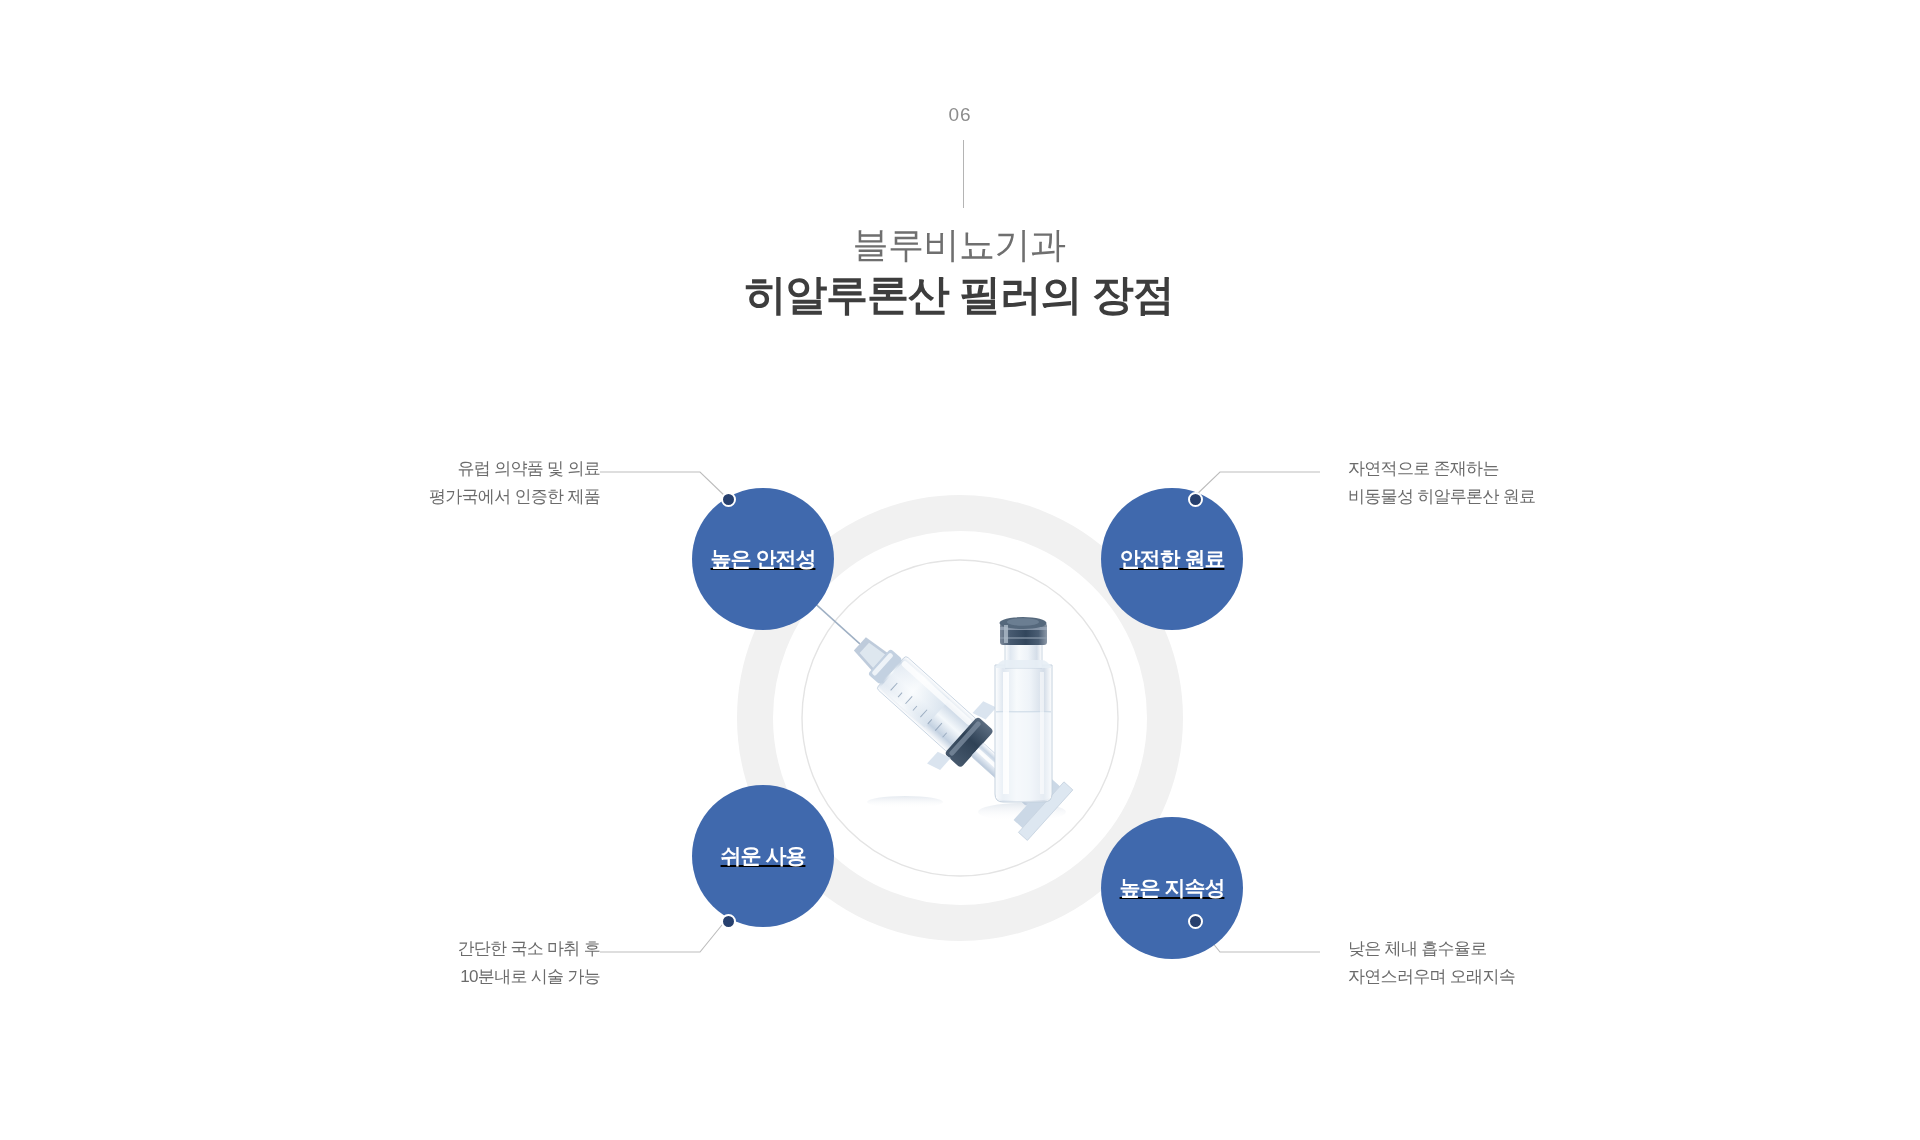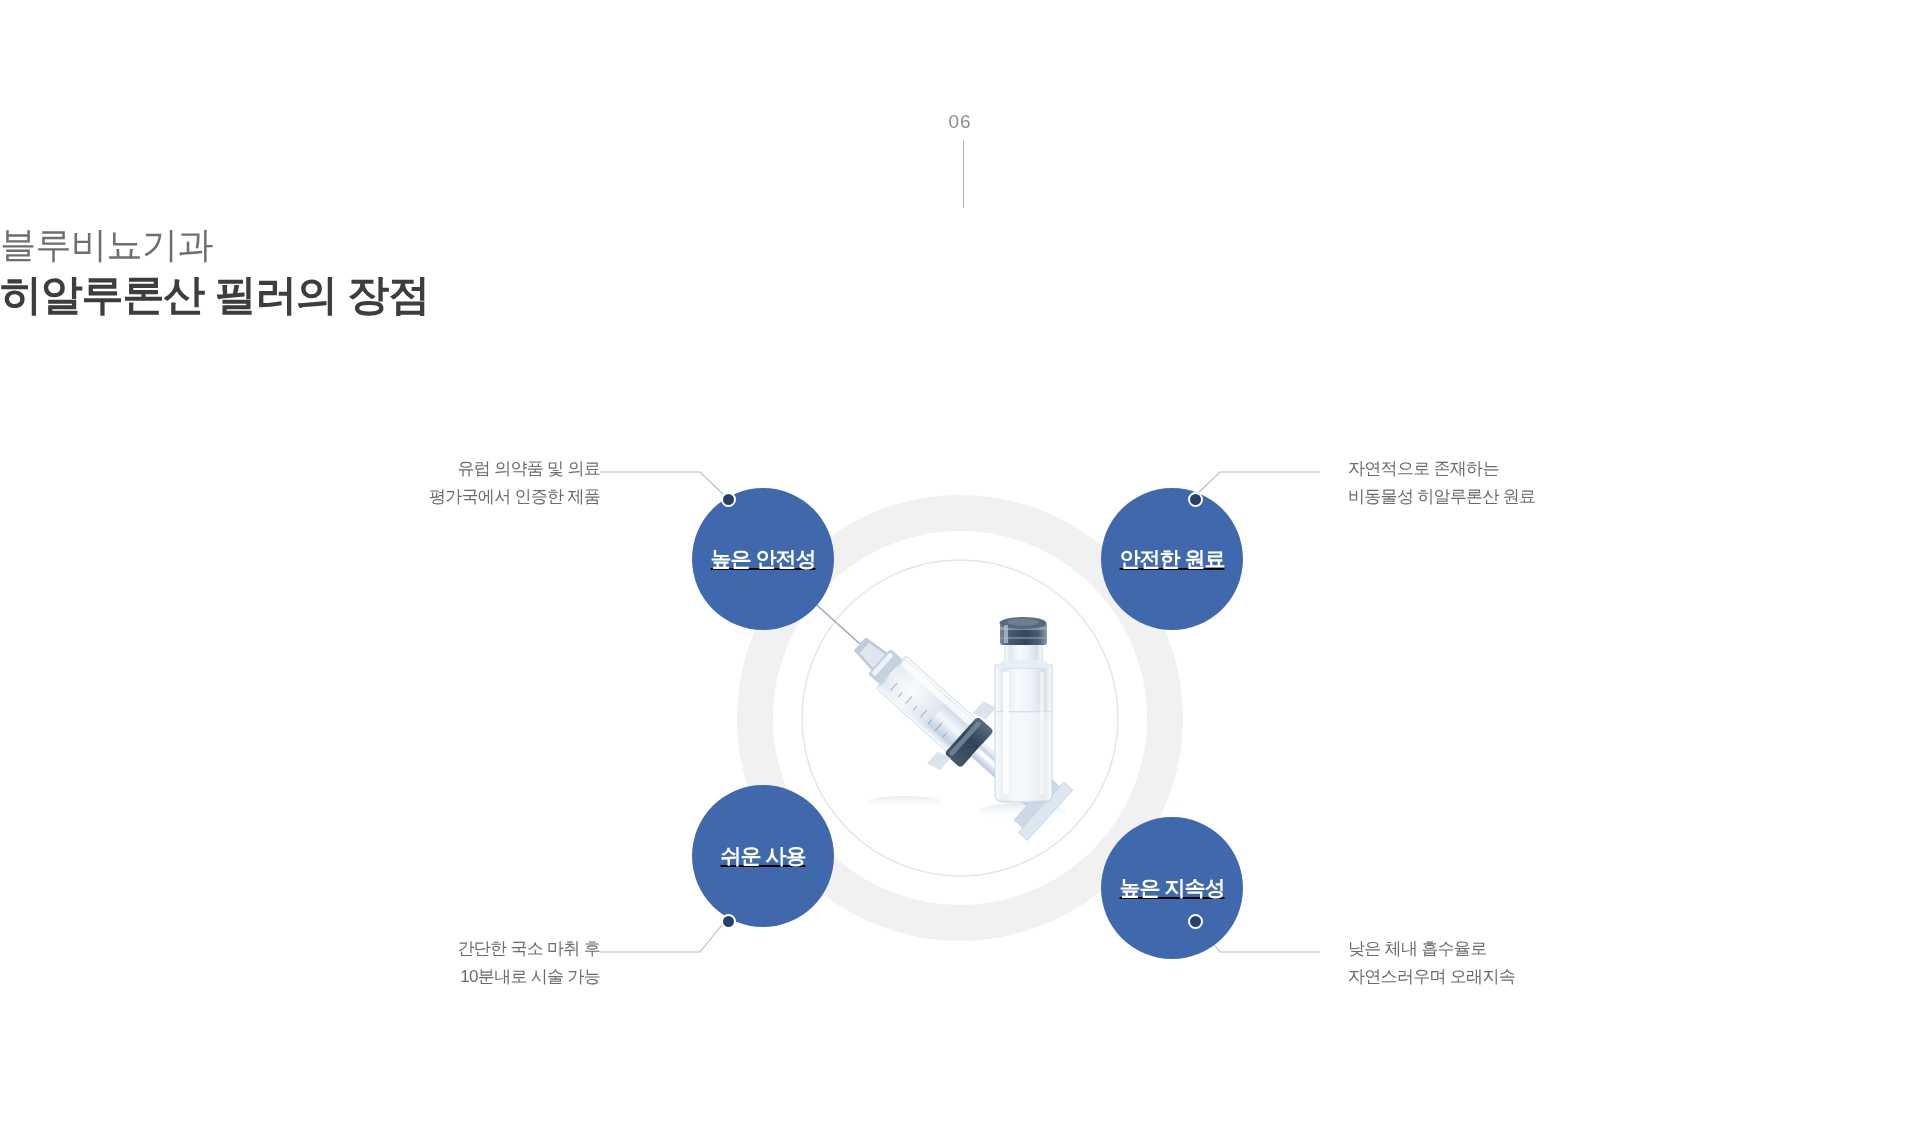--- a/index.html
+++ b/index.html
@@ -27,36 +27,36 @@
   .section-number {
     position: absolute;
     top: 104px;
     left: 0;
     width: 1920px;
     text-align: center;
     font-size: 19px;
     letter-spacing: 1px;
     color: #8d8d8d;
     font-weight: 400;
-    margin-top: 7px;
   }
   .section-rule {
     position: absolute;
     top: 140px;
     left: 963px;
     width: 1px;
     height: 68px;
     background: #b4b4b4;
   }
 
   .title-block {
     position: absolute;
     top: 222px;
     left: 0;
     width: 1918px;
+    text-align: center;
   }
   .title-sub {
     font-size: 36px;
     font-weight: 400;
     color: #6f6f6f;
     letter-spacing: -0.5px;
     line-height: 1.28;
   }
   .title-main {
     font-size: 42px;

